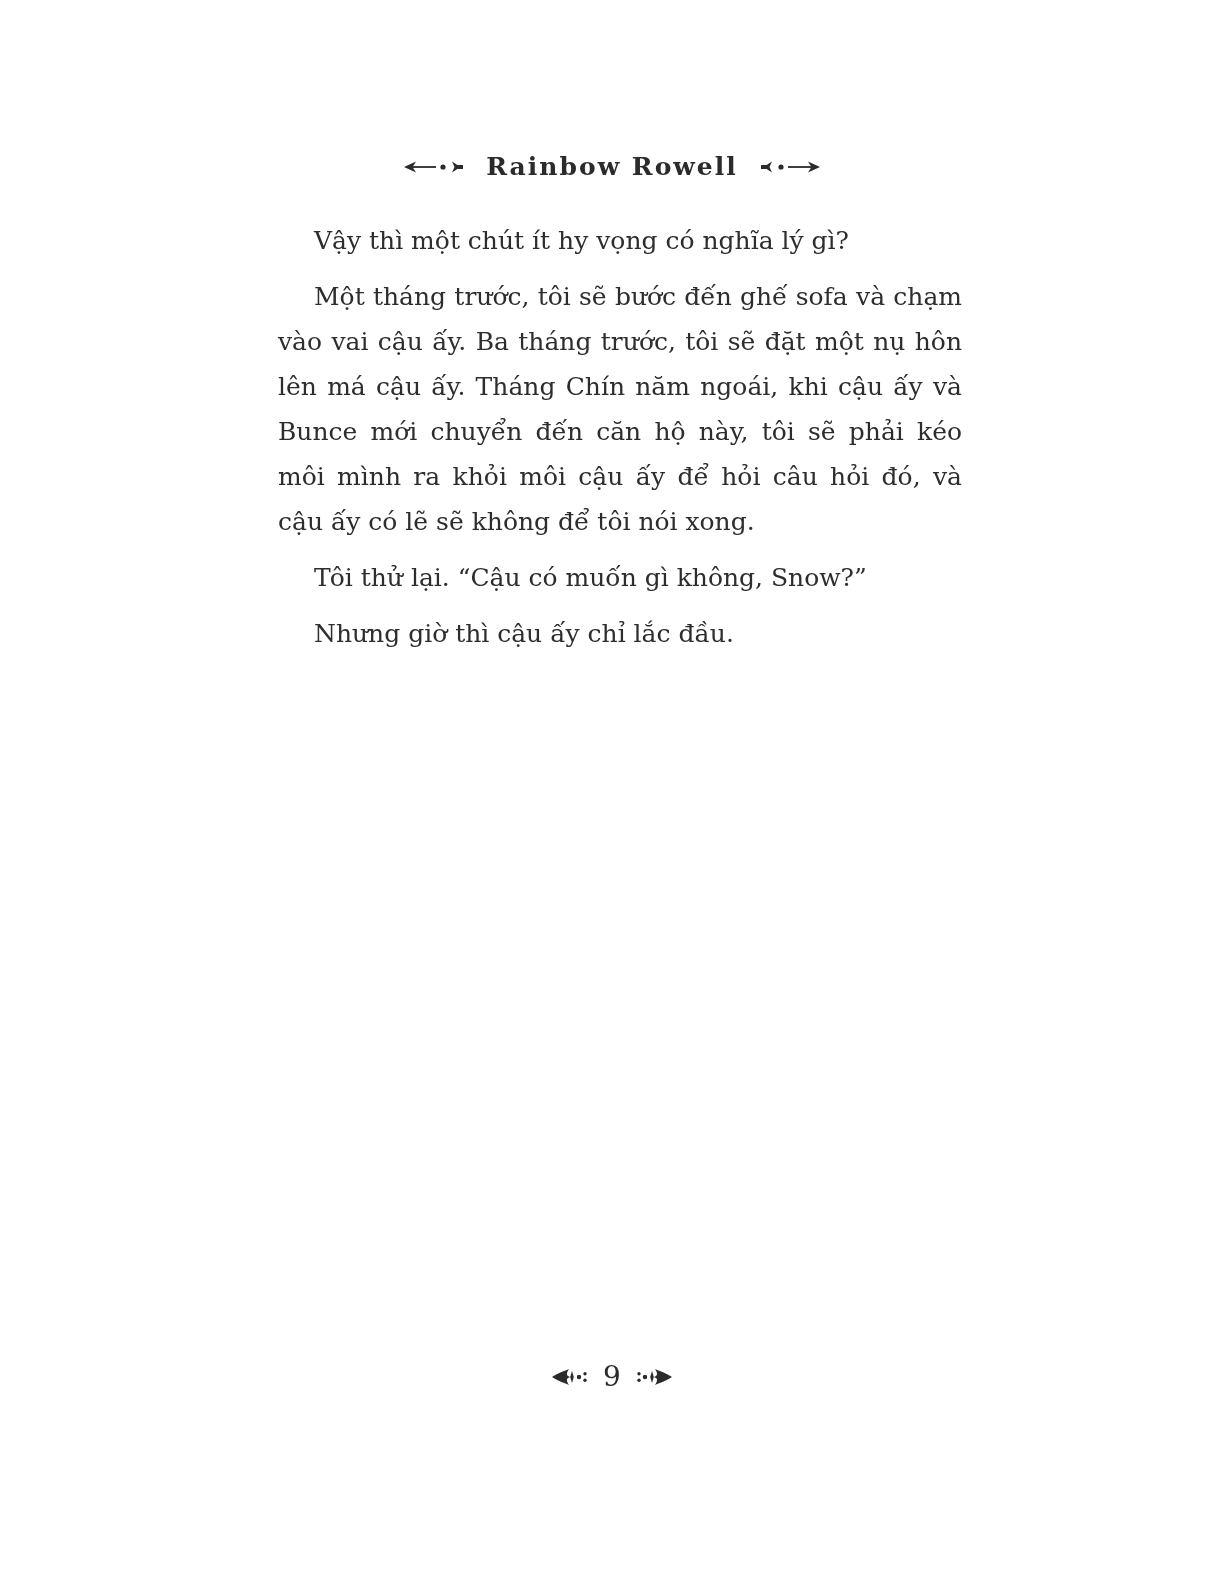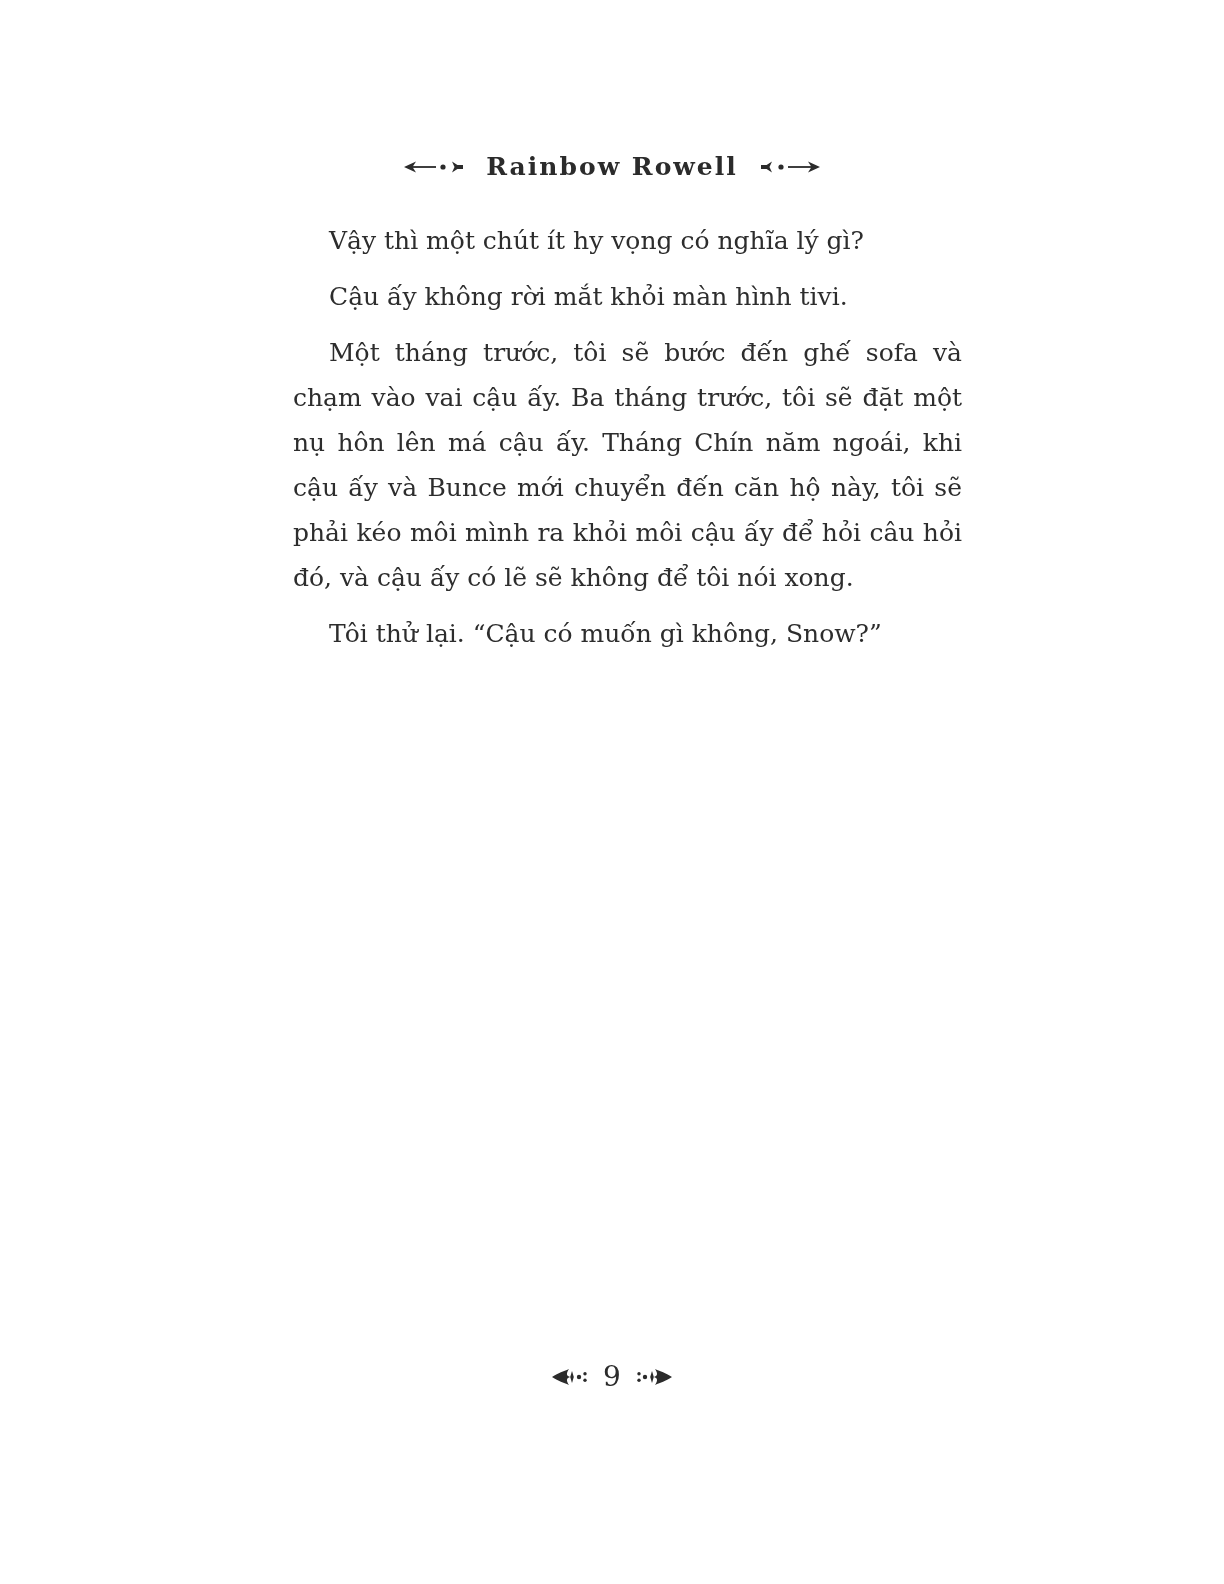--- a/index.html
+++ b/index.html
@@ -42,21 +42,21 @@
     position: absolute;
     left: 278px;
     top: 218px;
     width: 684px;
     font-size: 25px;
     line-height: 45px;
     text-align: justify;
     color: #2d2d2d;
   }
   .body-text p {
-    margin: 0 0 11px 15px;
+    margin: 0 0 11px 0;
     text-indent: 36px;
   }
 
   
   .page-footer {
     position: absolute;
     top: 1363px;
     left: 0;
     width: 100%;
     display: flex;
@@ -92,23 +92,23 @@
         <path d="M14 1.5 L5.5 7 L14 12.5 L11.5 7 Z" fill="#2b2b2b"></path>
         <circle cx="23" cy="7" r="2.6" fill="#2b2b2b"></circle>
         <rect x="30" y="6.1" width="24" height="1.8" fill="#2b2b2b"></rect>
         <path d="M62 7 L50 1.5 L53.5 7 L50 12.5 Z" fill="#2b2b2b"></path>
       </svg>
     </span>
   </header>
 
   <main class="body-text">
     <p>Vậy thì một chút ít hy vọng có nghĩa lý gì?</p>
-    <p>Cậu ấy không rời mắt khỏi màn hình tivi.</p>
     <p>Một tháng trước, tôi sẽ bước đến ghế sofa và chạm vào vai cậu ấy. Ba tháng trước, tôi sẽ đặt một nụ hôn lên má cậu ấy. Tháng Chín năm ngoái, khi cậu ấy và Bunce mới chuyển đến căn hộ này, tôi sẽ phải kéo môi mình ra khỏi môi cậu ấy để hỏi câu hỏi đó, và cậu ấy có lẽ sẽ không để tôi nói xong.</p>
     <p>Tôi thử lại. “Cậu có muốn gì không, Snow?”</p>
+    <p>Nhưng giờ thì cậu ấy chỉ lắc đầu.</p>
   </main>
 
   <footer class="page-footer">
     <span class="ornament">
       <svg width="40" height="20" viewBox="0 0 40 20" aria-hidden="true">
         <path d="M1 10 C8 5.5 12 4.5 18 2 C15.5 5.5 15.5 8 17 9 L19 10 L17 11 C15.5 12 15.5 14.5 18 18 C12 15.5 8 14.5 1 10 Z" fill="#2b2b2b"></path>
         <path d="M21 4 L22.8 10 L21 16 L19.2 10 Z" fill="#2b2b2b"></path>
         <circle cx="28" cy="10" r="2.2" fill="#2b2b2b"></circle>
         <circle cx="34" cy="6.8" r="1.7" fill="#2b2b2b"></circle>
         <circle cx="34" cy="13.2" r="1.7" fill="#2b2b2b"></circle>

